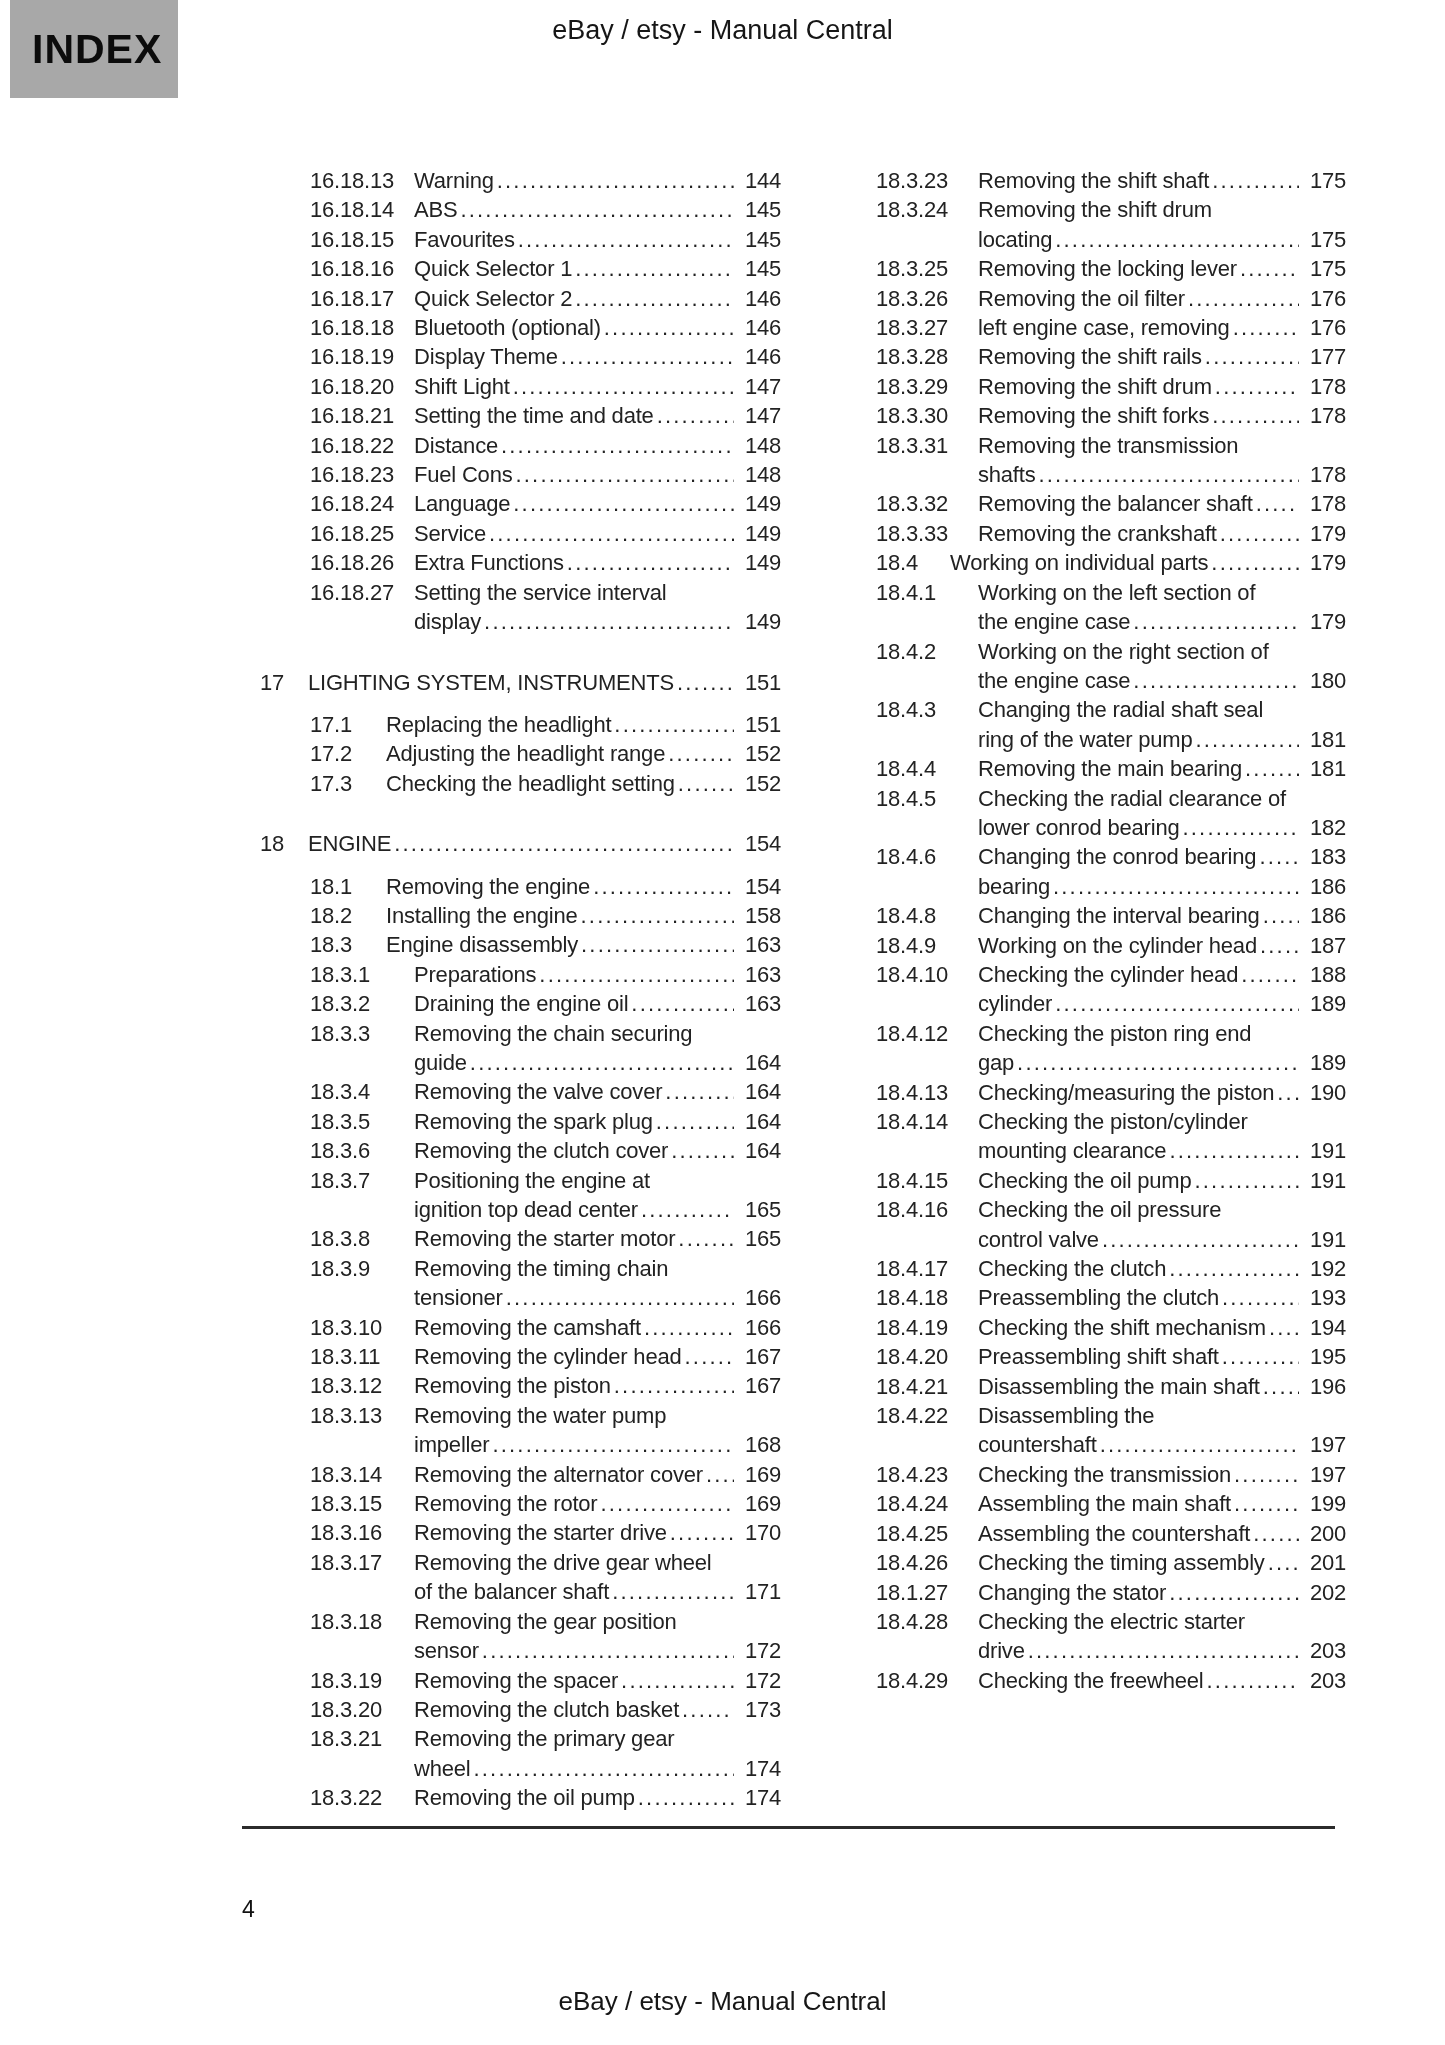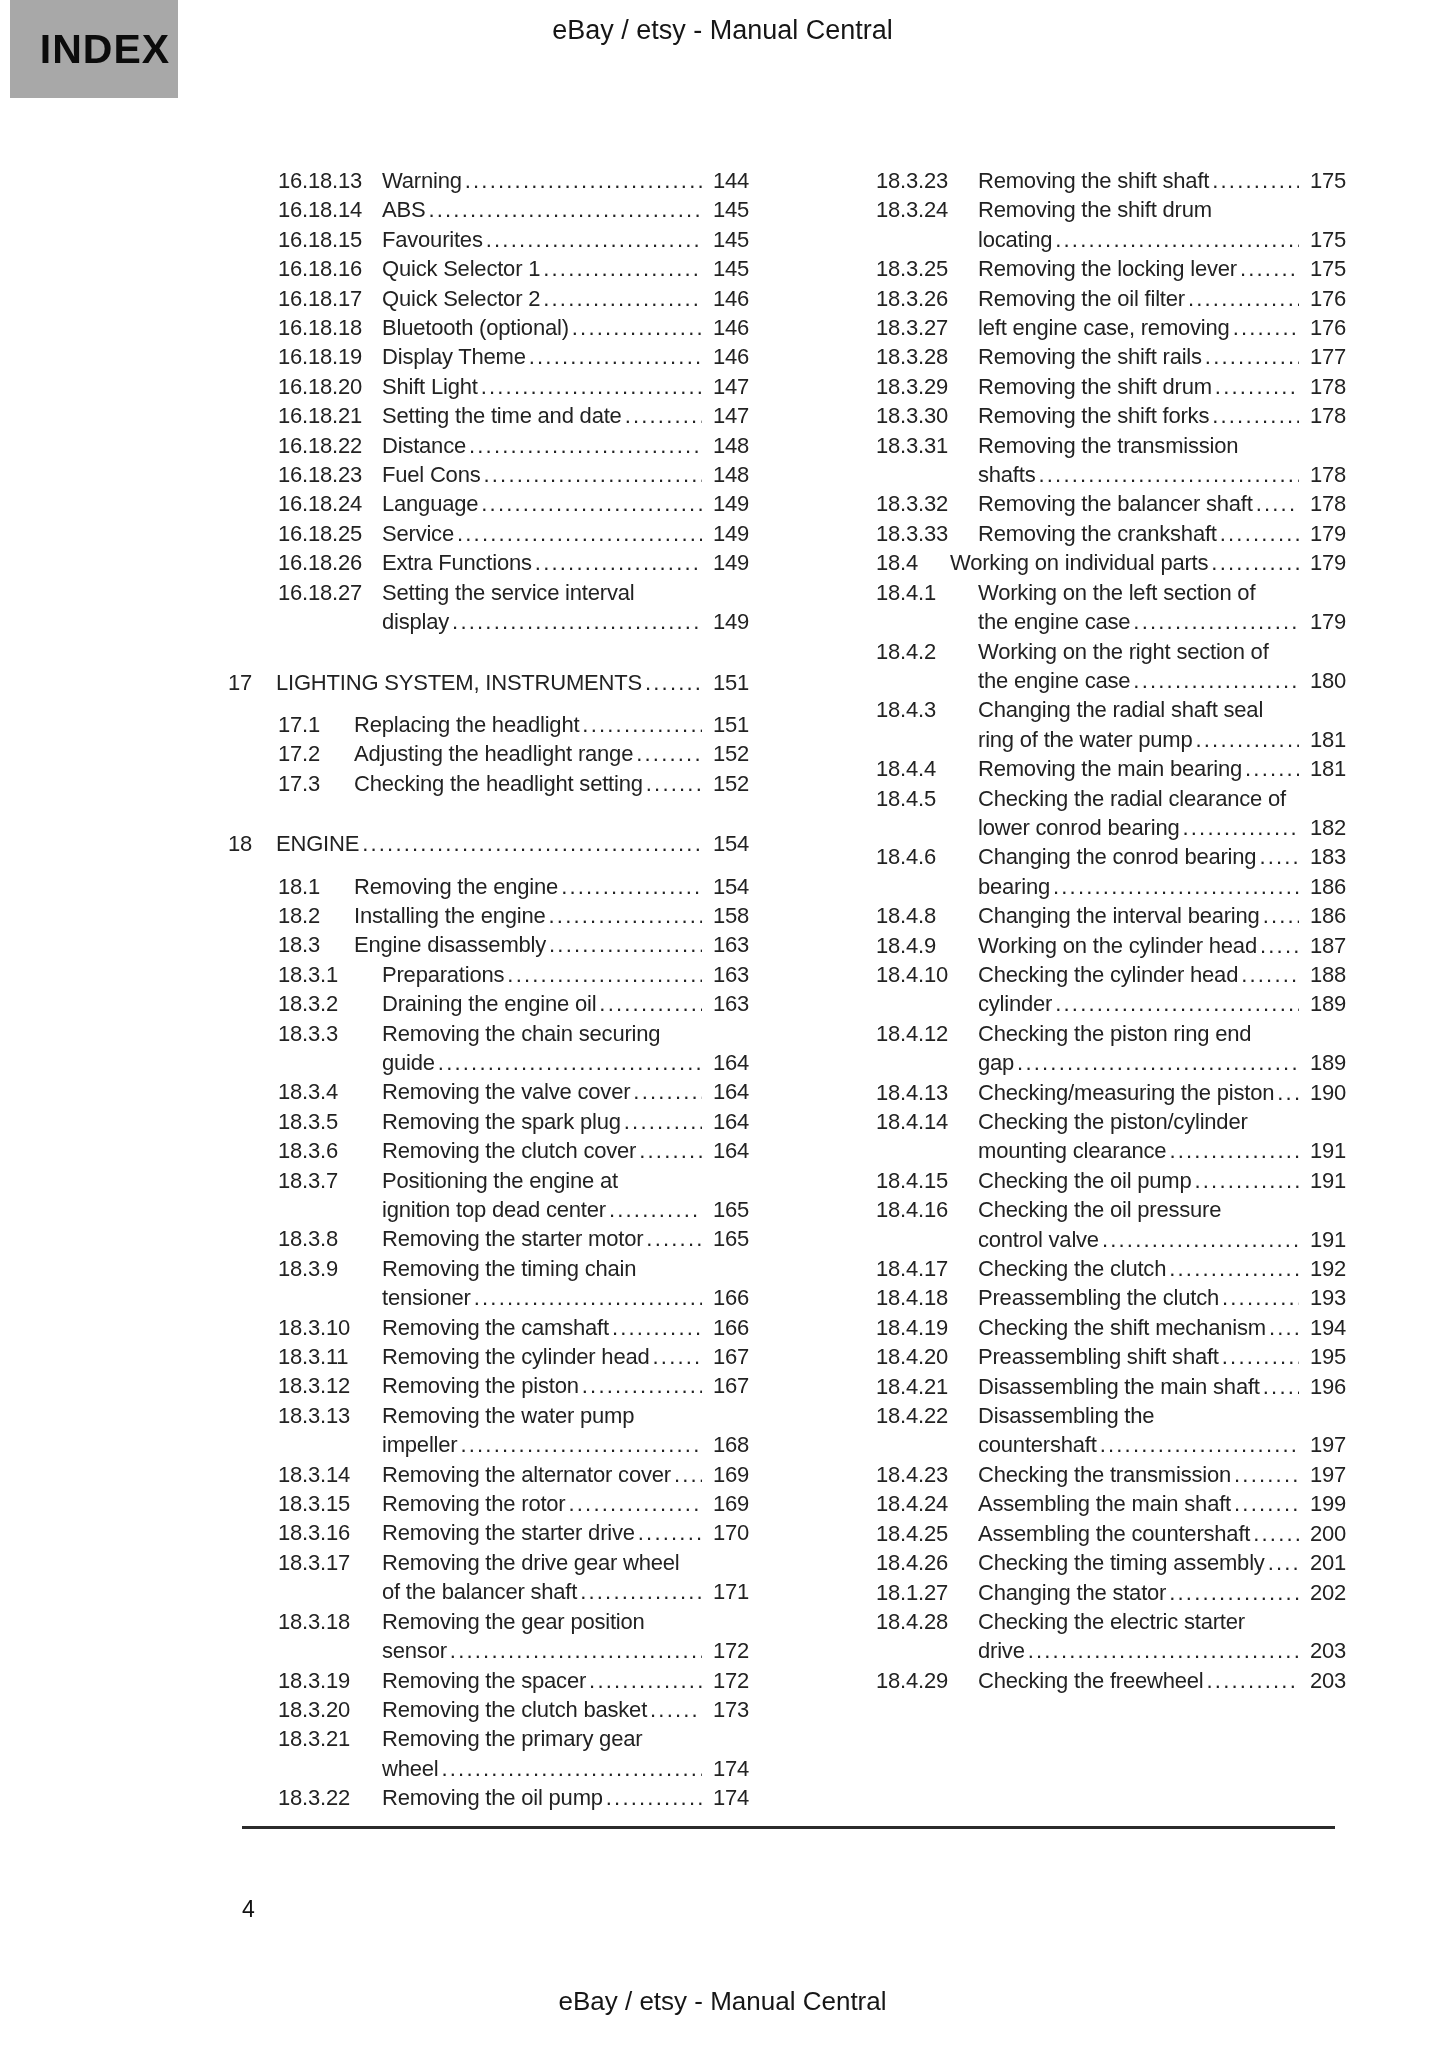--- a/index.html
+++ b/index.html
@@ -3,32 +3,32 @@
 <meta charset="utf-8">
 <style>
   html,body{margin:0;padding:0}
   body{
     width:1445px;height:2045px;position:relative;overflow:hidden;
     background:#ffffff;color:#1d1d1d;
     font-family:"Liberation Sans",sans-serif;
   }
   .index-tab{
     position:absolute;left:10px;top:0;width:168px;height:98px;
-    background:#a8a8a8;display:flex;align-items:center;justify-content:center;
+    background:#a8a8a8;display:flex;align-items:center;
   }
   .index-tab .label{
     font-size:41px;font-weight:bold;color:#0c0c0c;
     padding-left:22px;letter-spacing:1px;
   }
   .header-title{
     position:absolute;left:0;top:15px;width:1445px;text-align:center;
     font-size:27px;color:#161616;
   }
   .col{position:absolute;top:166px;font-size:22px;letter-spacing:-0.2px;color:#222}
-  .col-left{left:228px;width:521px}
+  .col-left{left:260px;width:521px}
   .col-right{left:876px;width:470px}
   .line{display:flex;line-height:29.4px;white-space:nowrap}
   .num{flex:0 0 auto}
   .txt{flex:0 0 auto}
   .leader{
     flex:1 1 0;min-width:0;overflow:hidden;
     letter-spacing:2.2px;padding-left:3px;margin-right:11px;
   }
   .page{flex:0 0 auto;min-width:36px;text-align:right}
   .col-left .lv1{margin-top:31px;margin-bottom:13px}

